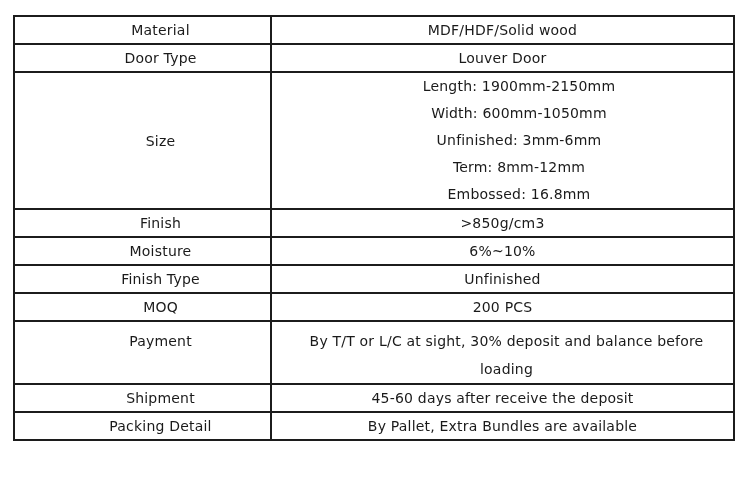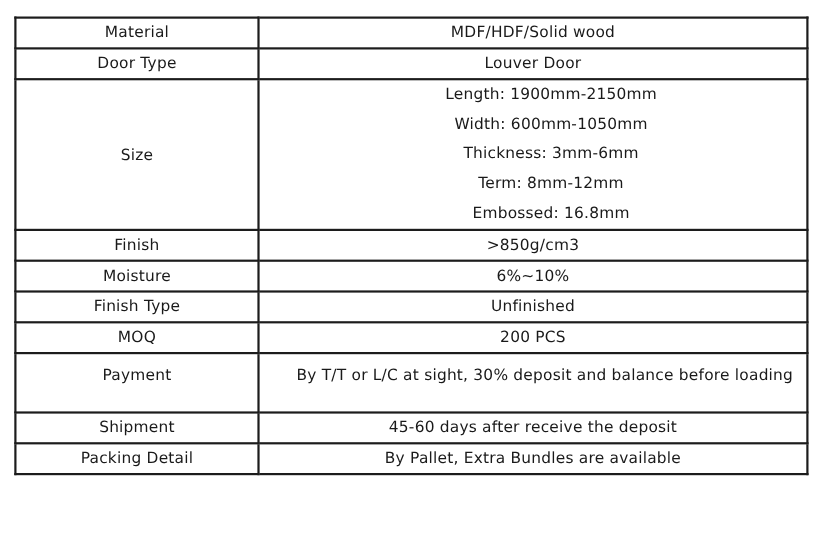--- a/index.html
+++ b/index.html
@@ -27,40 +27,41 @@
     border: 2px solid #1c1c1c;
     font-size: 14px;
     text-align: center;
     vertical-align: middle;
     padding: 0;
     letter-spacing: 0.2px;
     overflow: hidden;
   }
   .spec-table td.label-cell {
     width: 219px;
+    padding-left: 36px;
   }
   tr.row-std  { height: 28px; }
   tr.row-size { height: 130px; }
   tr.row-pay  { height: 54px; }
   tr.row-last { height: 30px; }
 
   .size-line {
     display: block;
     line-height: 27px;
     margin-left: 33px;
   }
   tr.row-pay td {
     vertical-align: top;
   }
   td.payment-label {
     padding-top: 5px;
     line-height: 28px;
   }
   td.payment-value {
-    text-align: right;
+    text-align: center;
     padding: 5px 12px 0 20px;
     line-height: 28px;
     margin-top: 10px;
   }
 </style>
 </head>
 <body>
 
 <table class="spec-table">
   <tbody>
@@ -70,21 +71,21 @@
     </tr>
     <tr class="row-std">
       <td class="label-cell">Door Type</td>
       <td>Louver Door</td>
     </tr>
     <tr class="row-size">
       <td class="label-cell">Size</td>
       <td>
         <span class="size-line">Length: 1900mm-2150mm</span>
         <span class="size-line">Width: 600mm-1050mm</span>
-        <span class="size-line">Thickness: 3mm-6mm</span>
+        <span class="size-line">Unfinished: 3mm-6mm</span>
         <span class="size-line">Term: 8mm-12mm</span>
         <span class="size-line">Embossed: 16.8mm</span>
       </td>
     </tr>
     <tr class="row-std">
       <td class="label-cell">Finish</td>
       <td>&gt;850g/cm3</td>
     </tr>
     <tr class="row-std">
       <td class="label-cell">Moisture</td>

